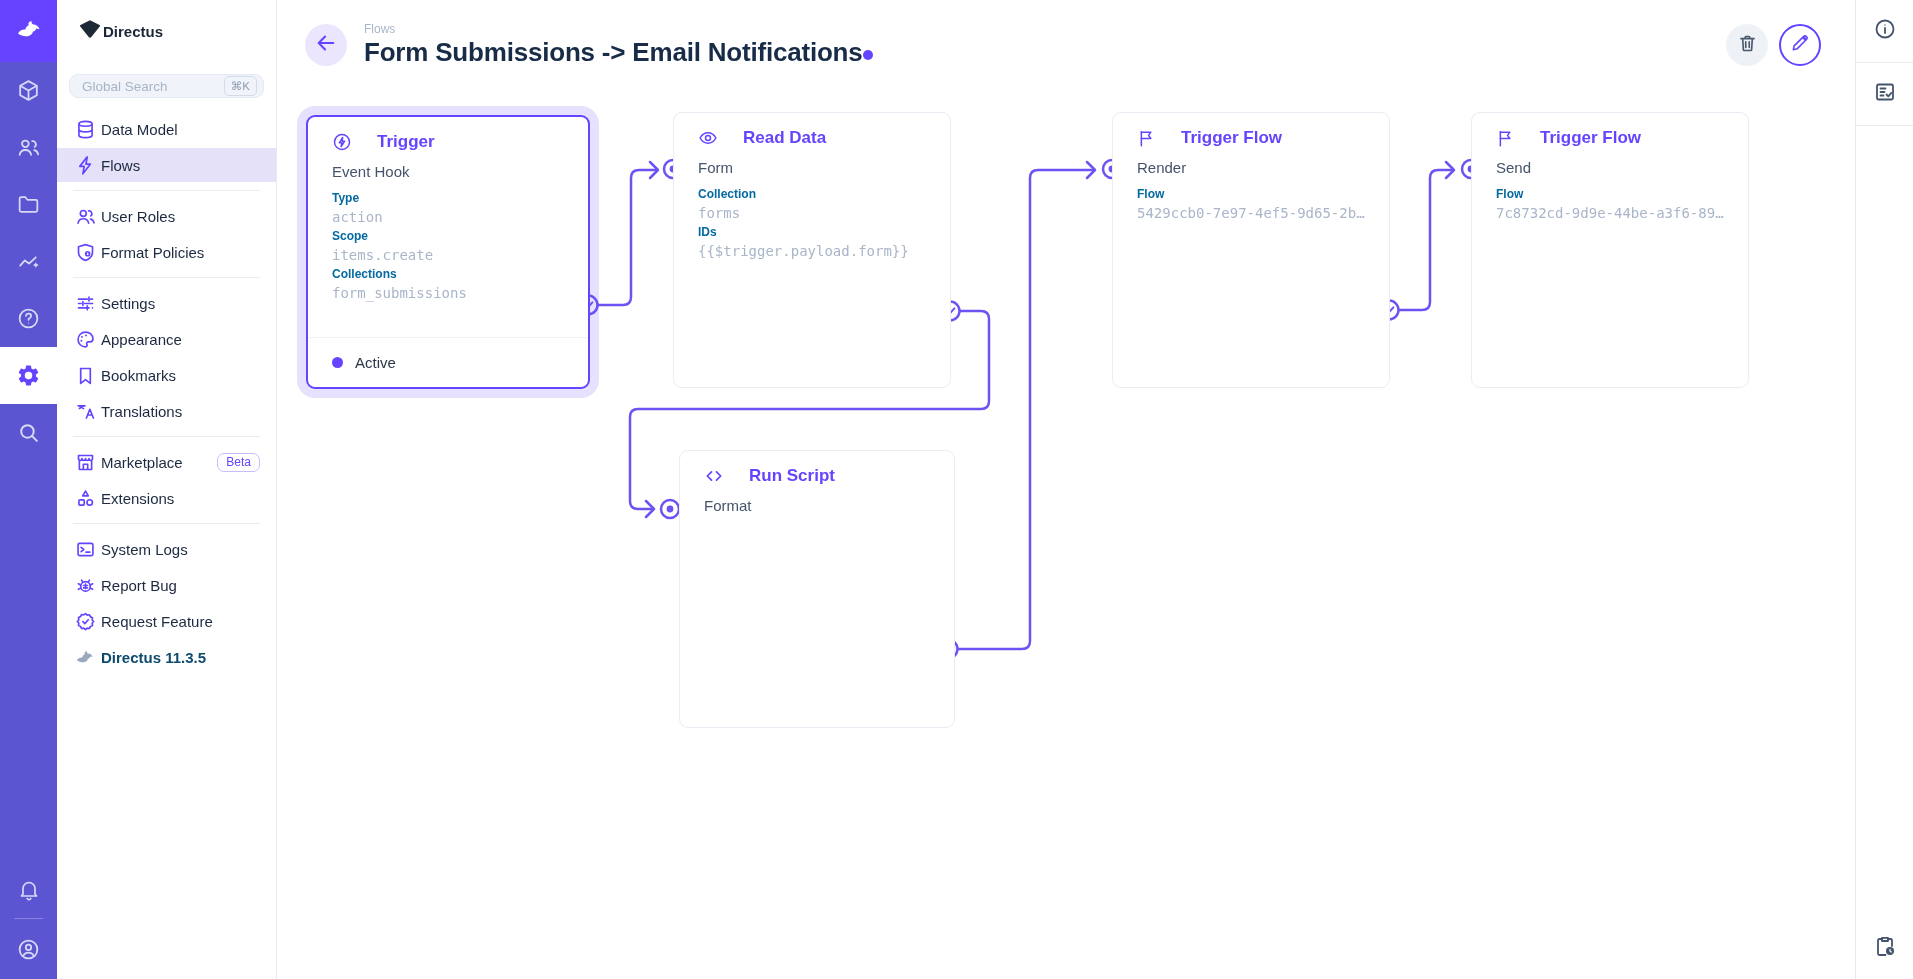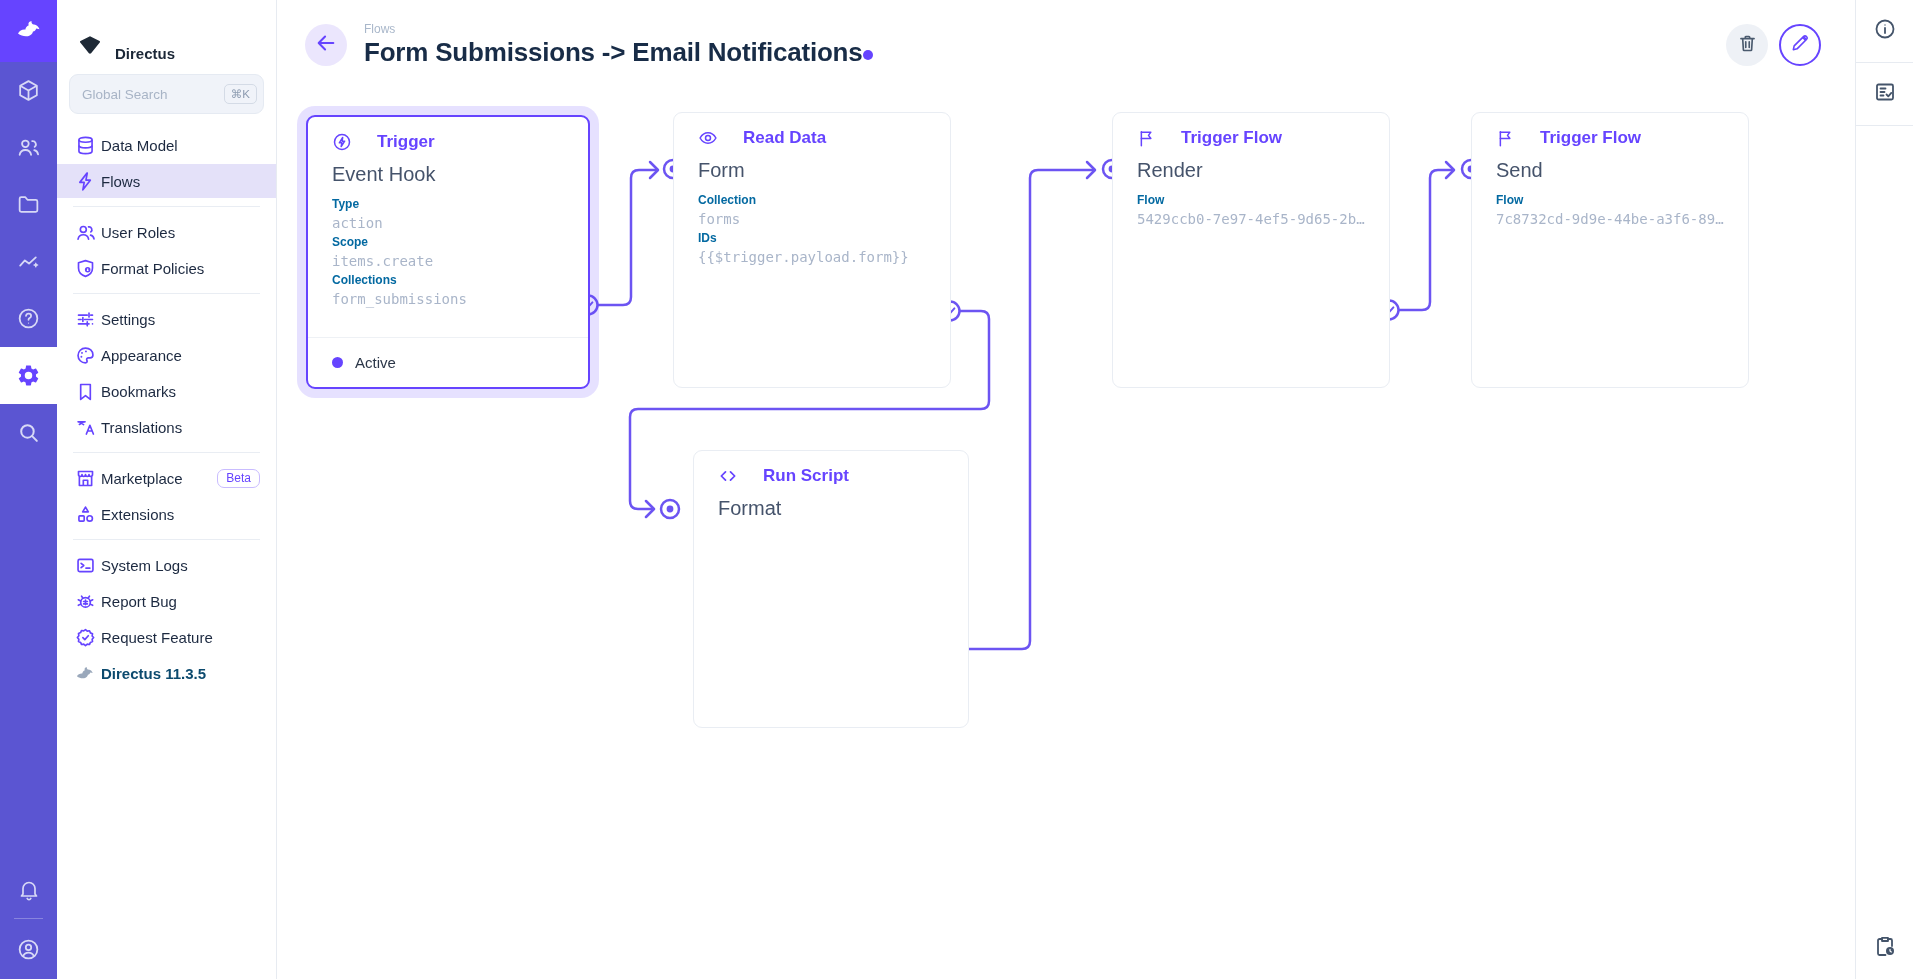--- a/index.html
+++ b/index.html
@@ -11,23 +11,23 @@
   .modulebar { width:57px; height:100%; background:#5b55d2; display:flex; flex-direction:column; flex:0 0 57px; }
   .mb-logo { width:57px; height:62px; background:#6644ff; display:flex; align-items:center; justify-content:center; cursor:pointer; }
   .mb-cell { width:57px; height:57px; display:flex; align-items:center; justify-content:center; color:#d8d9f6; cursor:pointer; }
   .mb-cell.active { background:#ffffff; color:#6644ff; }
   .mb-spacer { flex:1; }
   .mb-divider { height:1px; background:rgba(255,255,255,.28); margin:0 14px; }
   .mb-cell svg { display:block; }
 
   
   .sidebar { width:220px; height:100%; background:#fff; border-right:1px solid #e7ebf1; flex:0 0 220px; display:flex; flex-direction:column; }
-  .proj { height:62px; display:flex; align-items:flex-end; gap:12px; padding:0 0 0 20px; }
+  .proj { height:62px; display:flex; align-items:center; padding:0 0 0 20px; }
   .proj-name { font-size:15px; font-weight:700; color:#1b2737; }
-  .searchbox { margin:12px 12px 10px 12px; height:40px; background:#f0f3f9; border:1px solid #e5eaf2; border-radius:9px;
+  .searchbox { margin:12px 12px 10px 12px; height:24px; background:#f0f3f9; border:1px solid #e5eaf2; border-radius:9px;
     display:flex; align-items:center; justify-content:space-between; padding:0 6px 0 12px; cursor:text;gap:22px; }
   .searchbox .ph { font-size:13.5px; color:#a8b4c6; }
   .kbd { font-size:11.5px; color:#8d9cb1; border:1px solid #d4dbe6; border-radius:5px; padding:2px 6px; background:#fff0; }
   .nav { padding-top:2px; }
   .nav-item { height:34px; margin:2px 0; display:flex; align-items:center; gap:4px; padding:0 16px; cursor:pointer; }
   .nav-item .nico { width:24px; height:24px; color:#6644ff; display:flex; align-items:center; justify-content:center; flex:0 0 24px; }
   .nav-item .nlabel { font-size:15px; font-weight:500; color:#1c2940; white-space:nowrap; }
   .nav-item.active { background:#e4e1f9; }
   .nav-divider { height:1px; background:#e9edf3; margin:8px 16px; }
   .badge-beta { margin-left:auto; font-size:12px; color:#6644ff; border:1px solid #c9bcff; border-radius:7px; padding:1.5px 8px; font-weight:500; }
@@ -47,21 +47,21 @@
   .header-actions { margin-left:auto; display:flex; gap:11px; }
   .btn-trash { background:#eef1f6; color:#4a5a6e; }
   .btn-edit { background:#fff; border:2px solid #6644ff; color:#6644ff; }
 
   
   .node { position:absolute; background:#fff; border:1.5px solid #e9edf3; border-radius:9px; padding:15px 24px; z-index:2; cursor:grab; }
   .node.selected { border:2px solid #6644ff; box-shadow:0 0 0 9px rgba(102,68,255,.16); }
   .node-header { display:flex; align-items:center; gap:25px; color:#6644ff; }
   .node-header .nh-label { font-size:17px; font-weight:700; }
   .node-header .nh-icon { display:flex; }
-  .node-name { font-size:20px; color:#45536b; margin-top:11px; }
+  .node-name { font-size:15px; color:#45536b; margin-top:11px; }
   .f-label { font-size:12px; font-weight:700; color:#0369a1; margin-top:11px; }
   .f-value { font-family:"DejaVu Sans Mono", monospace; font-size:14px; color:#a9b5c9; margin-top:4px; white-space:nowrap; }
   .f-gap { margin-top:4px; }
   .node-footer { position:absolute; left:0; right:0; bottom:0; height:50px; border-top:1px solid #eef1f5;
     display:flex; align-items:center; gap:12px; padding:0 24px; }
   .status-dot { width:11px; height:11px; border-radius:50%; background:#6644ff; }
   .node-footer .status-text { font-size:15px; color:#2b3648; }
   .connectors { position:absolute; inset:0; z-index:1; pointer-events:none; }
 
   
@@ -446,21 +446,21 @@
               <path d="M5.5 4h12l-3 4 3 4h-12"></path>
             </svg>
           </span>
         <span class="nh-label">Trigger Flow</span>
       </div>
       <div class="node-name">Send</div>
       <div class="f-label">Flow</div>
       <div class="f-value">7c8732cd-9d9e-44be-a3f6-89…</div>
     </div>
 
-    <div class="node" style="left:416px; top:450px; width:276px; height:278px;">
+    <div class="node" style="left:402px; top:450px; width:276px; height:278px;">
       <div class="node-header">
         <span class="nh-icon">
             <svg width="20" height="20" viewBox="0 0 24 24" fill="none" stroke="currentColor" stroke-width="2.1" stroke-linecap="round" stroke-linejoin="round">
               <path d="M9 7l-5 5 5 5M15 7l5 5-5 5"></path>
             </svg>
           </span>
         <span class="nh-label">Run Script</span>
       </div>
       <div class="node-name">Format</div>
     </div>

